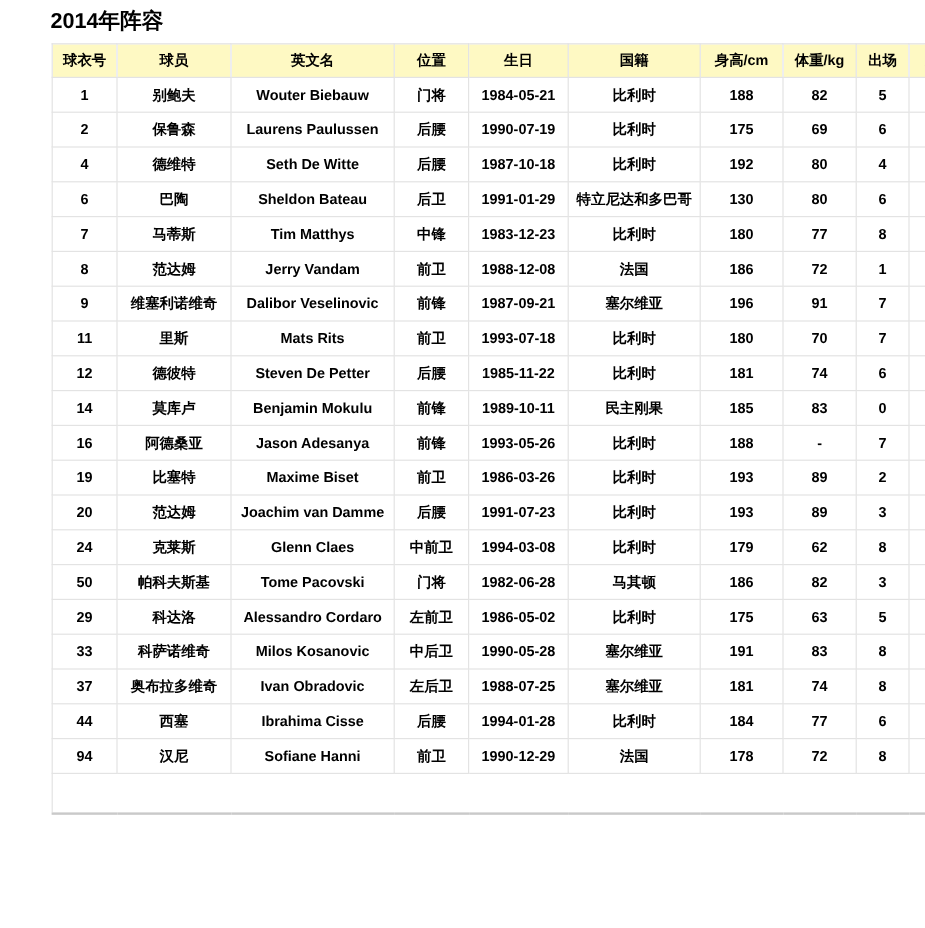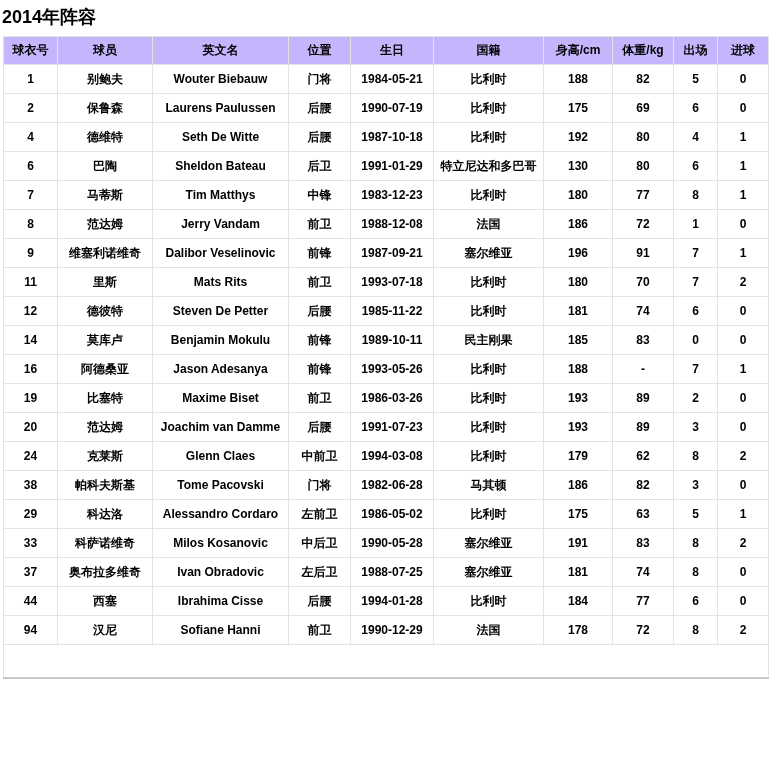--- a/index.html
+++ b/index.html
@@ -7,20 +7,21 @@
     margin: 0;
     padding: 0;
     background: #ffffff;
     font-family: "Liberation Sans", "DejaVu Sans", sans-serif;
     color: #000000;
   }
   .page {
     width: 771px;
     height: 773px;
     overflow: hidden;
+    padding-left: 40px;
   }
   h1.title {
     font-size: 18px;
     font-weight: bold;
     margin: 0;
     padding: 7px 0 9px 2px;
     line-height: 20px;
     color: #000000;
   }
   table.roster {
@@ -44,21 +45,21 @@
   col.c9  { width: 44px; }
   col.c10 { width: 51px; }
   table.roster th, table.roster td {
     border: 1px solid #e3e3e3;
     padding: 0 2px;
     overflow: hidden;
     white-space: nowrap;
   }
   table.roster th {
     height: 28px;
-    background: #c4b5fd;
+    background: #fef9c3;
     font-weight: bold;
   }
   table.roster td {
     height: 29px;
     background: #ffffff;
   }
   table.roster td.footer-cell {
     height: 33px;
     border-top: 1px solid #e3e3e3;
     border-left: 1px solid #e3e3e3;
@@ -261,21 +262,21 @@
           <td>Glenn Claes</td>
           <td>中前卫</td>
           <td>1994-03-08</td>
           <td>比利时</td>
           <td>179</td>
           <td>62</td>
           <td>8</td>
           <td>2</td>
         </tr>
         <tr>
-          <td>38</td>
+          <td>50</td>
           <td>帕科夫斯基</td>
           <td>Tome Pacovski</td>
           <td>门将</td>
           <td>1982-06-28</td>
           <td>马其顿</td>
           <td>186</td>
           <td>82</td>
           <td>3</td>
           <td>0</td>
         </tr>

